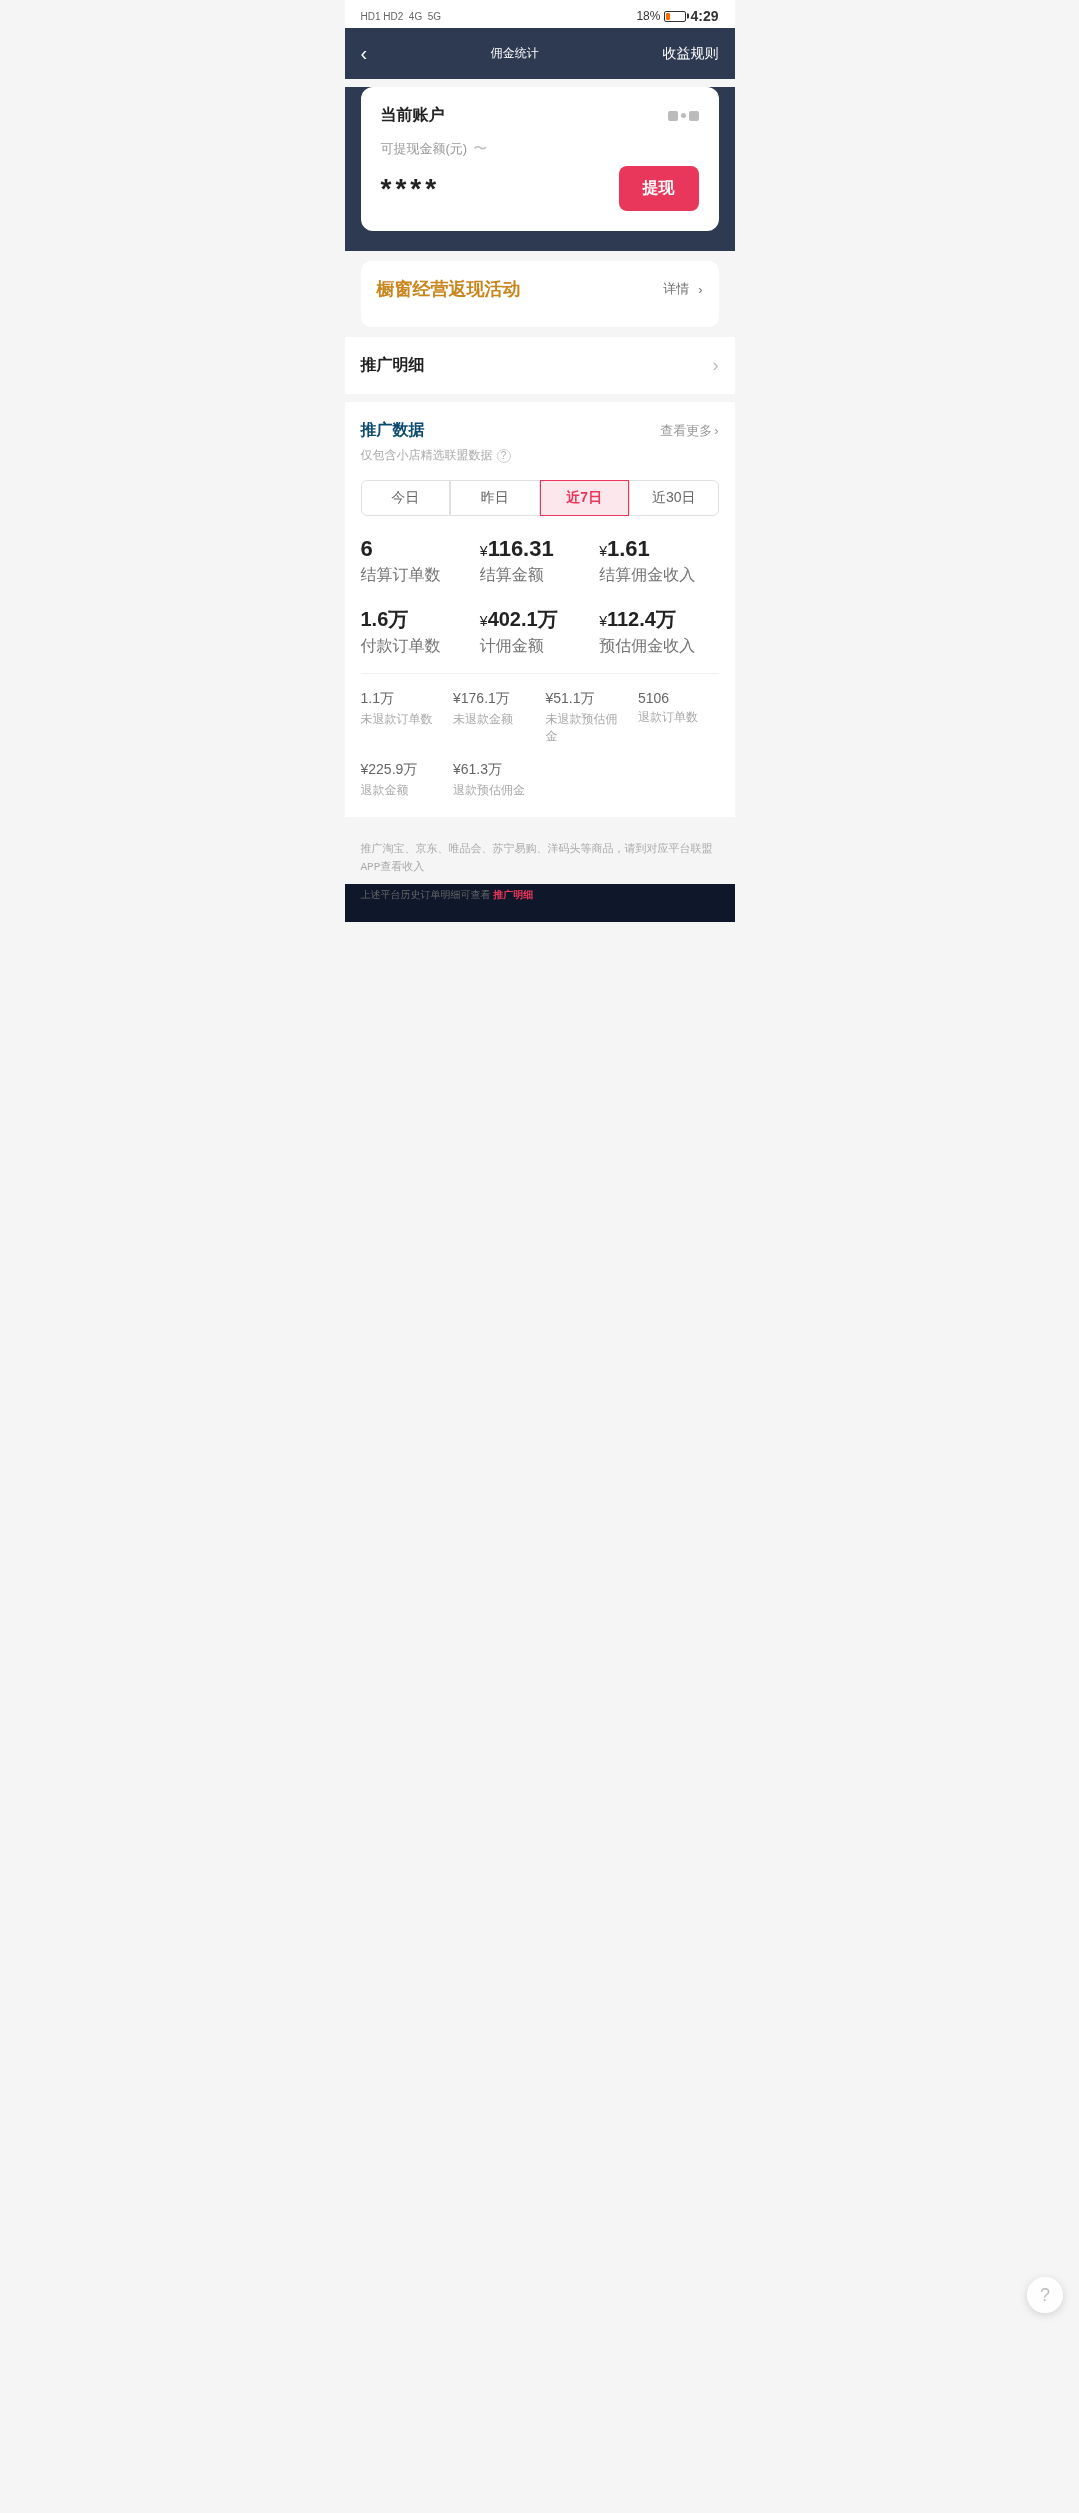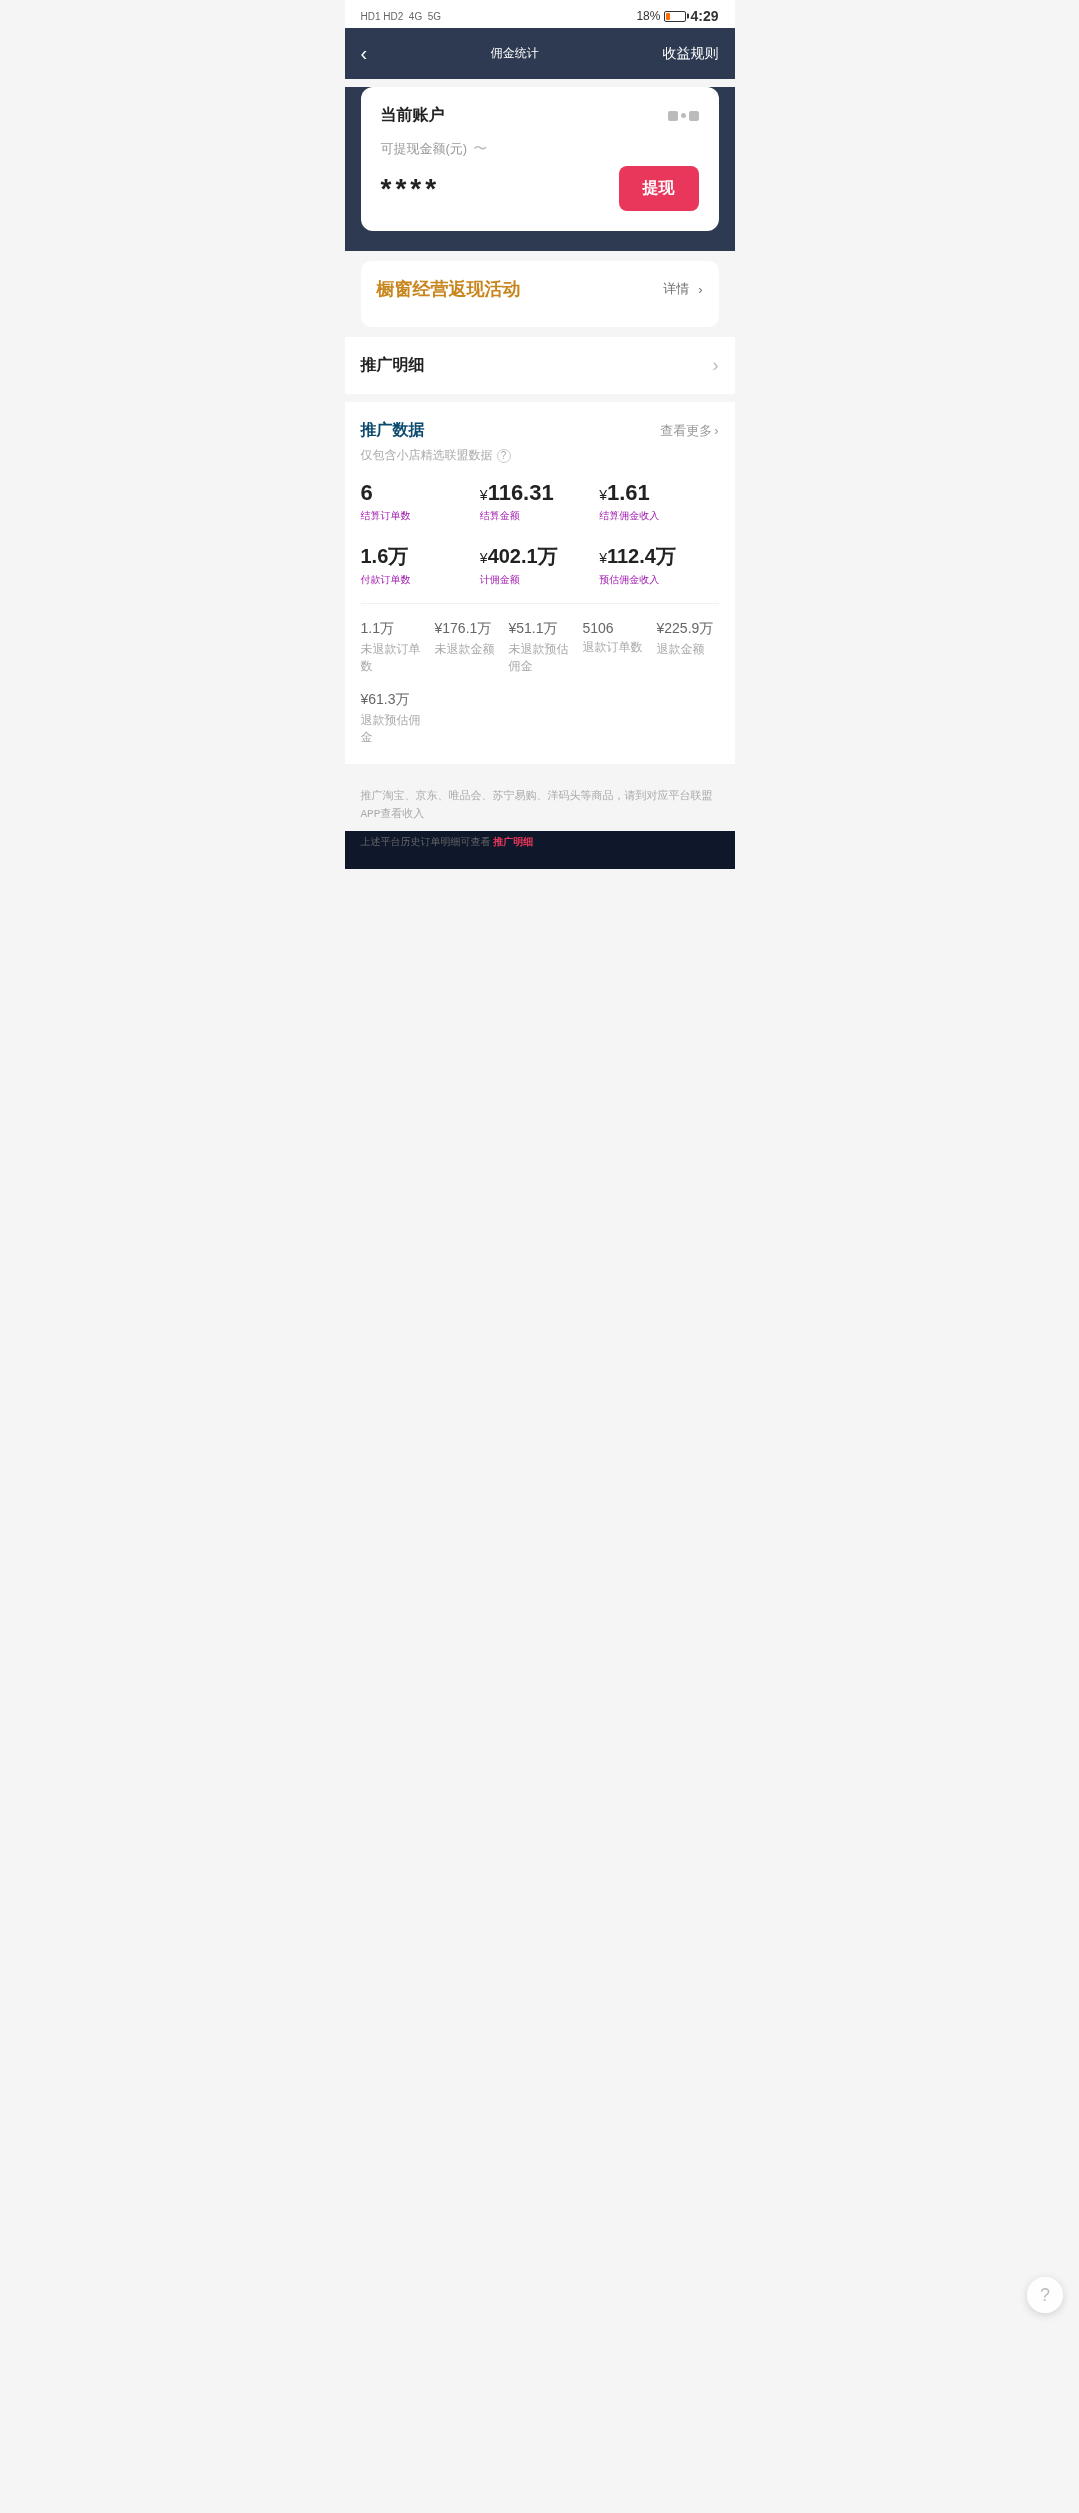--- a/index.html
+++ b/index.html
@@ -288,33 +288,33 @@
       margin-bottom: 10px;
     }
     .stat-item {}
     .stat-value {
       font-size: 22px;
       font-weight: 700;
       color: #222;
     }
     .stat-value.large { font-size: 20px; }
     .stat-label {
-      font-size: 10px;
-      color: #a21caf;
+      font-size: 16px;
+      color: #737373;
       margin-top: 3px;
     }
     .stat-prefix {
       font-size: 14px;
       font-weight: 400;
     }
 
     
     .sub-stats-grid {
       display: grid;
-      grid-template-columns: 1fr 1fr 1fr 1fr 1fr;
+      grid-template-columns: 1fr 1fr 1fr 1fr;
       gap: 16px 12px;
       margin-top: 16px;
       padding-top: 16px;
       border-top: 1px solid #f0f0f0;
     }
     .sub-stat-value {
       font-size: 14px;
       color: #666;
       font-weight: 500;
     }
@@ -427,20 +427,26 @@
     <span class="data-more">
       <span>查看更多</span>
       <span>›</span>
     </span>
   </div>
   <div class="data-subtitle">
     <span>仅包含小店精选联盟数据</span>
     <span class="help-icon">?</span>
   </div>
 
+  <div class="tabs">
+    <div class="tab">今日</div>
+    <div class="tab">昨日</div>
+    <div class="tab active">近7日</div>
+    <div class="tab">近30日</div>
+  </div>
 
   <div class="stats-grid">
 
     <div class="stat-item">
       <div class="stat-value">6</div>
       <div class="stat-label">结算订单数</div>
     </div>
     <div class="stat-item">
       <div class="stat-value">
         <span class="stat-prefix">¥</span><span>116.31</span>

